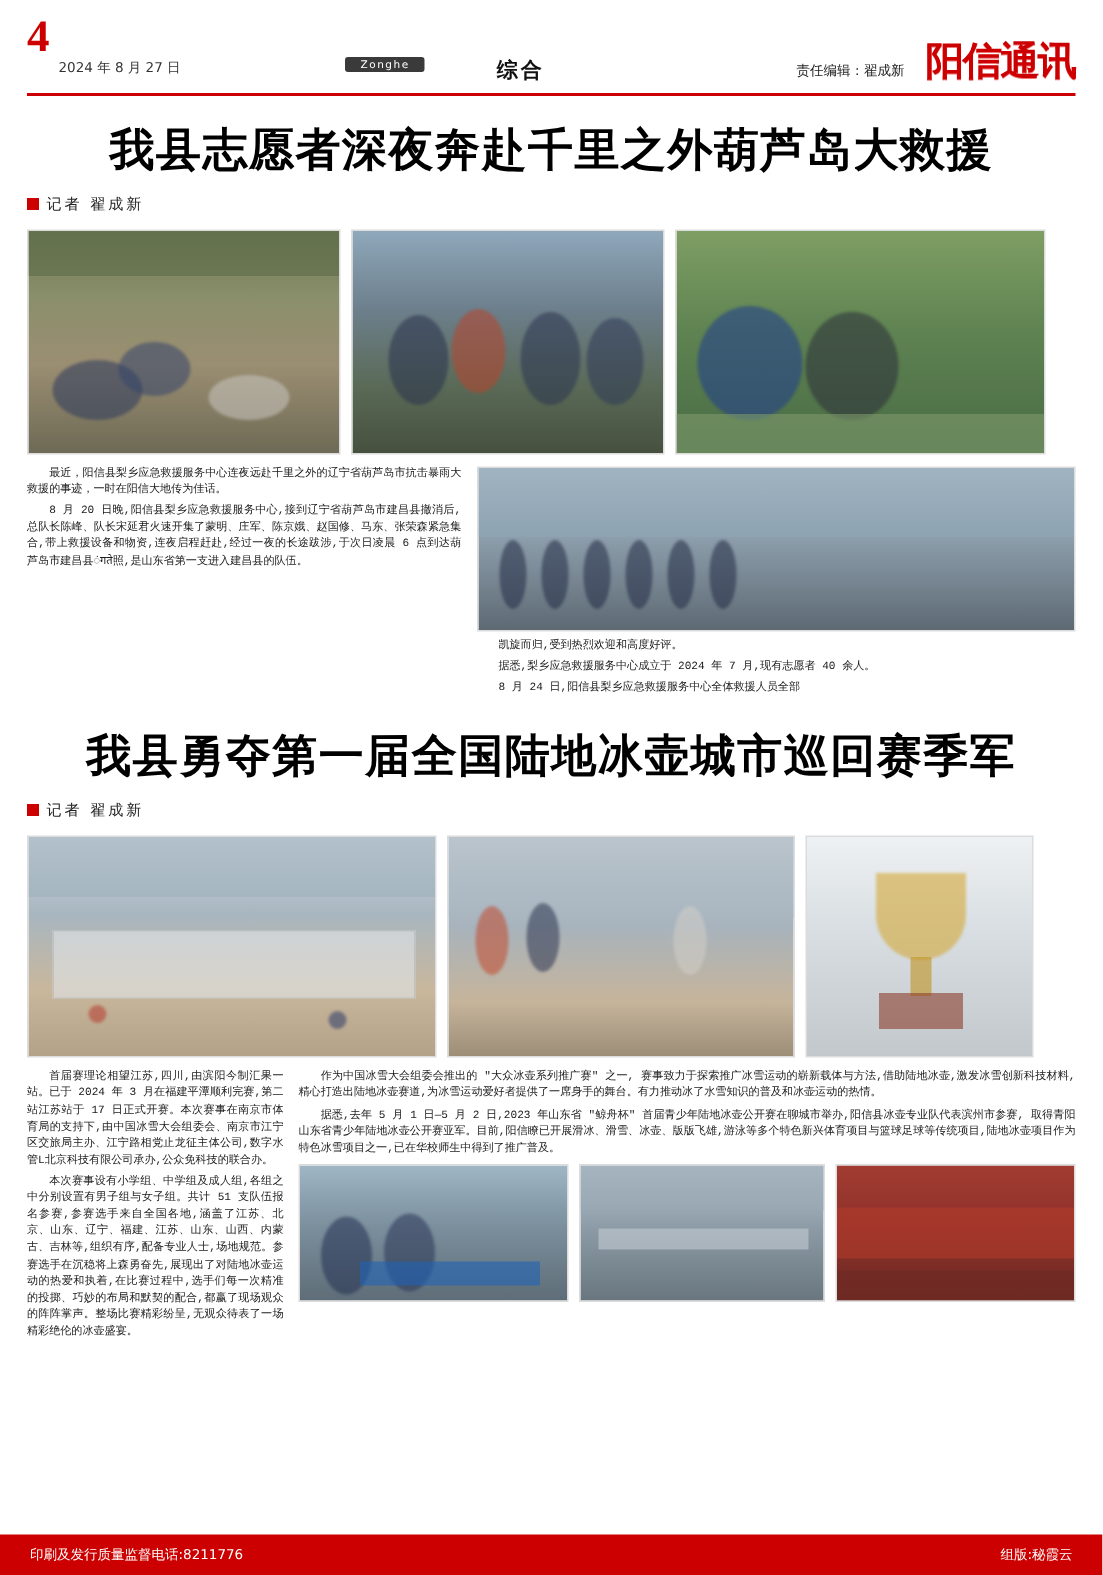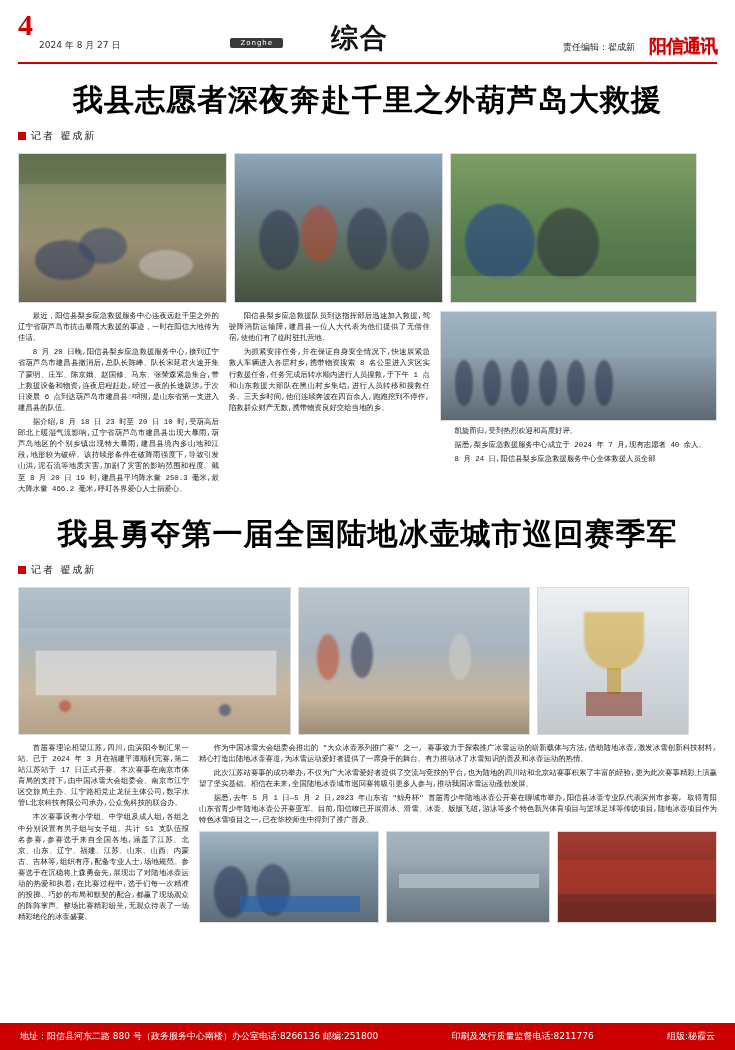--- a/index.html
+++ b/index.html
@@ -48,21 +48,21 @@
     font-size:7px;
     letter-spacing:1px;
     padding:1px 10px;
     border-radius:2px;
     margin-left:110px;
     align-self:flex-end;
     margin-bottom:14px;
     text-align:center;
   }
   .section-title{
-    font-size:27px;
+    font-size:14px;
     font-weight:bold;
     font-family:"DejaVu Sans",sans-serif;
     letter-spacing:2px;
     margin-left:48px;
     margin-bottom:6px;
     align-self:flex-end;
   }
   .editor{
     font-size:9px;color:#222;
     margin-left:auto;
@@ -71,21 +71,21 @@
     white-space:nowrap;
     margin-top:39px;
   }
   .logo{
     margin-left:14px;
     margin-bottom:4px;
     align-self:flex-end;
     color:#c00;
     font-family:"Liberation Serif",serif;
     font-weight:bold;
-    font-size:18px;
+    font-size:26px;
     letter-spacing:-1px;
     white-space:nowrap;
     text-shadow:0 1px 0 #e77;
   }
   
   .headline{
     text-align:center;
     font-family:"DejaVu Sans",sans-serif;
     font-weight:bold;
     font-size:30px;
@@ -201,25 +201,20 @@
         <div class="blob" style="width:70px;height:76px;left:14px;top:50px;background:#1f3d8f"></div>
         <div class="blob" style="width:62px;height:72px;left:86px;top:54px;background:#2b2f3a"></div>
         <div class="bar" style="width:247px;height:26px;left:0;bottom:0;background:#7d9a6b"></div>
       </div>
     </div>
 
     <div class="cols">
       <div class="col">
         <p>最近，阳信县梨乡应急救援服务中心连夜远赴千里之外的辽宁省葫芦岛市抗击暴雨大救援的事迹，一时在阳信大地传为佳话。</p>
         <p>8 月 20 日晚,阳信县梨乡应急救援服务中心,接到辽宁省葫芦岛市建昌县撤消后,总队长陈峰、队长宋延君火速开集了蒙明、庄军、陈京娥、赵国修、马东、张荣森紧急集合,带上救援设备和物资,连夜启程赶赴,经过一夜的长途跋涉,于次日凌晨 6 点到达葫芦岛市建昌县ंगते照,是山东省第一支进入建昌县的队伍。</p>
-        <p>据介绍,8 月 18 日 23 时至 20 日 10 时,受葫高后郎北上暖湿气流影响,辽宁省葫芦岛市建昌县出现大暴雨,葫芦岛地区的个别乡镇出现特大暴雨,建昌县境内多山地和江段,地形较为破碎。该持续形条件在破降雨强度下,导致引发山洪,泥石流等地质灾害,加剧了灾害的影响范围和程度。截至 8 月 20 日 19 时,建昌县平均降水量 250.3 毫米,最大降水量 466.2 毫米,呼叮各界爱心人士捐爱心。</p>
-      </div>
-      <div class="col">
-        <p>阳信县梨乡应急救援队员到达指挥部后迅速加入救援,驾驶降消防运输障,建昌县一位人大代表为他们提供了无偿住宿,使他们有了临时驻扎营地。</p>
-        <p>为抓紧安排任务,并在保证自身安全情况下,快速展紧急救人车辆进入各层村乡,携带物资搜索 8 名公里进入灾区实行救援任务,任务完成后转水顺内进行人员搜救,于下午 1 点和山东救援大部队在黑山村乡集结,进行人员转移和搜救任务。三天乡时间,他们连续奔波在四百余人,跑跑挖到不停作,陷救群众财产无数,携带物资良好交给当地的乡。</p>
       </div>
       <div class="col" style="flex:1.38">
         <div class="photo ph-team" style="width:100%;height:110px;margin-bottom:5px">
           <div class="bar" style="width:100%;height:46px;left:0;top:0;background:#8fa6b5"></div>
           <div class="blob" style="width:18px;height:46px;left:14px;top:48px;background:#232c46"></div>
           <div class="blob" style="width:18px;height:46px;left:42px;top:48px;background:#232c46"></div>
           <div class="blob" style="width:18px;height:46px;left:70px;top:48px;background:#232c46"></div>
           <div class="blob" style="width:18px;height:46px;left:98px;top:48px;background:#232c46"></div>
           <div class="blob" style="width:18px;height:46px;left:126px;top:48px;background:#232c46"></div>
           <div class="blob" style="width:18px;height:46px;left:154px;top:48px;background:#232c46"></div>
@@ -257,21 +252,20 @@
       </div>
     </div>
 
     <div class="cols">
       <div class="col" style="flex:0.92">
         <p>首届赛理论相望江苏,四川,由滨阳今制汇果一站。已于 2024 年 3 月在福建平潭顺利完赛,第二站江苏站于 17 日正式开赛。本次赛事在南京市体育局的支持下,由中国冰雪大会组委会、南京市江宁区交旅局主办、江宁路相党止龙征主体公司,数字水管L北京科技有限公司承办,公众免科技的联合办。</p>
         <p>本次赛事设有小学组、中学组及成人组,各组之中分别设置有男子组与女子组。共计 51 支队伍报名参赛,参赛选手来自全国各地,涵盖了江苏、北京、山东、辽宁、福建、江苏、山东、山西、内蒙古、吉林等,组织有序,配备专业人士,场地规范。参赛选手在沉稳将上森勇奋先,展现出了对陆地冰壶运动的热爱和执着,在比赛过程中,选手们每一次精准的投掷、巧妙的布局和默契的配合,都赢了现场观众的阵阵掌声。整场比赛精彩纷呈,无观众待表了一场精彩绝伦的冰壶盛宴。</p>
       </div>
       <div class="col" style="flex:2.1">
         <p>作为中国冰雪大会组委会推出的 "大众冰壶系列推广赛" 之一, 赛事致力于探索推广冰雪运动的崭新载体与方法,借助陆地冰壶,激发冰雪创新科技材料,精心打造出陆地冰壶赛道,为冰雪运动爱好者提供了一席身手的舞台。有力推动冰了水雪知识的普及和冰壶运动的热情。</p>
-        <p>此次江苏站赛事的成功举办,不仅为广大冰雪爱好者提供了交流与竞技的平台,也为陆地的四川站和北京站赛事积累了丰富的经验,更为此次赛事精彩上演赢望了坚实基础。相信在未来,全国陆地冰壶城市巡回赛将吸引更多人参与,推动我国冰雪运动蓬勃发展。</p>
         <p>据悉,去年 5 月 1 日—5 月 2 日,2023 年山东省 "鲸舟杯" 首届青少年陆地冰壶公开赛在聊城市举办,阳信县冰壶专业队代表滨州市参赛, 取得青阳山东省青少年陆地冰壶公开赛亚军。目前,阳信瞭已开展滑冰、滑雪、冰壶、版版飞雄,游泳等多个特色新兴体育项目与篮球足球等传统项目,陆地冰壶项目作为特色冰雪项目之一,已在华校师生中得到了推广普及。</p>
         <div class="prow" style="margin-top:4px">
           <div class="photo ph-kids" style="width:180px;height:92px">
             <div class="blob" style="width:34px;height:52px;left:14px;top:34px;background:#243052"></div>
             <div class="blob" style="width:34px;height:52px;left:56px;top:32px;background:#2a3557"></div>
             <div class="bar" style="width:120px;height:16px;left:40px;top:64px;background:#1f63b5"></div>
           </div>
           <div class="photo ph-crowd" style="width:164px;height:92px">
             <div class="bar" style="width:164px;height:30px;left:0;top:0;background:#9aa9b4"></div>
             <div class="bar" style="width:140px;height:14px;left:12px;top:42px;background:#c3cbd2"></div>
@@ -279,18 +273,17 @@
           <div class="photo ph-banner" style="width:160px;height:92px">
             <div class="bar" style="width:160px;height:34px;left:0;top:28px;background:#b23a2c"></div>
             <div class="bar" style="width:160px;height:20px;left:0;bottom:0;background:#6d2a23"></div>
           </div>
         </div>
       </div>
     </div>
   </div>
 
   <div class="footer">
-    <span>地址：阳信县河东二路 880 号（政务服务中心南楼）办公室电话:8266136  邮编:251800</span>
     <span>印刷及发行质量监督电话:8211776</span>
     <span>组版:秘霞云</span>
   </div>
 
 </div>
 
 </body></html>

